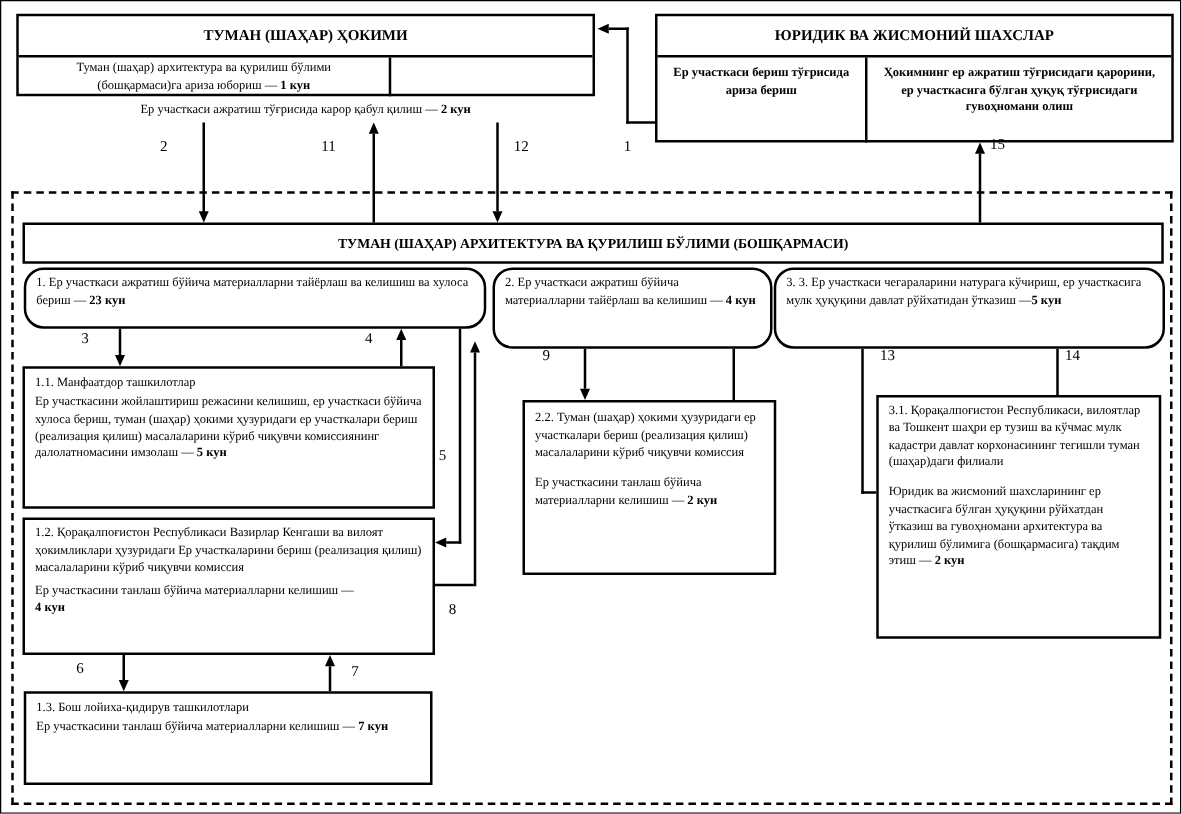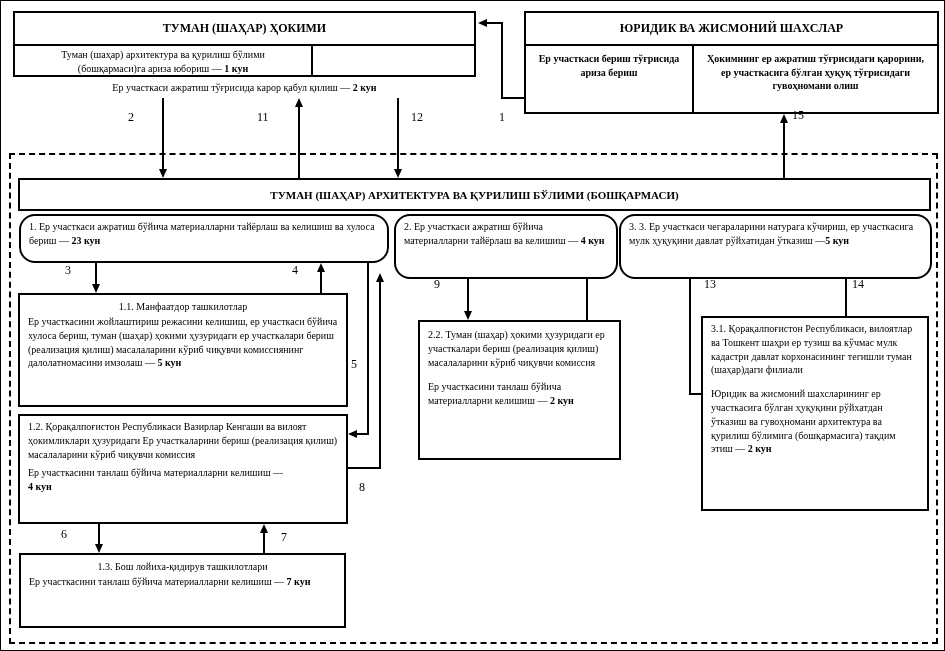--- a/index.html
+++ b/index.html
@@ -10,21 +10,21 @@
   }
   .abs{position:absolute;box-sizing:border-box;}
   .box{border:2px solid #000;background:#fff;}
   .hdr{font-weight:bold;font-size:12px;text-align:center;display:flex;align-items:center;justify-content:center;}
   .cellrow{display:flex;}
   .cell{font-size:10px;line-height:1.35;text-align:center;}
   .cell.mid{display:flex;align-items:center;justify-content:center;padding:2px 14px;}
   .cell.topal{padding:6px 10px 2px 10px;}
   .ptext{font-size:10px;line-height:1.38;border-radius:16px;}
   .pbox{padding:4px 8px;}
-  .ptitle{font-size:10px;text-align:center;margin:2px 0 3px 0;}
+  .ptitle{font-size:10px;margin:2px 0 3px 0;}
   .p2{margin-top:11px;}
   .blockbold{display:block;font-weight:bold;}
   b{font-weight:bold;}
   .vline{position:absolute;width:2px;background:#000;}
   .hline{position:absolute;height:2px;background:#000;}
   .ah{position:absolute;width:0;height:0;}
   .ah-down{border-left:4px solid transparent;border-right:4px solid transparent;border-top:9px solid #000;}
   .ah-up{border-left:4px solid transparent;border-right:4px solid transparent;border-bottom:9px solid #000;}
   .ah-left{border-top:4px solid transparent;border-bottom:4px solid transparent;border-right:9px solid #000;}
   .num{position:absolute;font-size:12px;line-height:1;}

